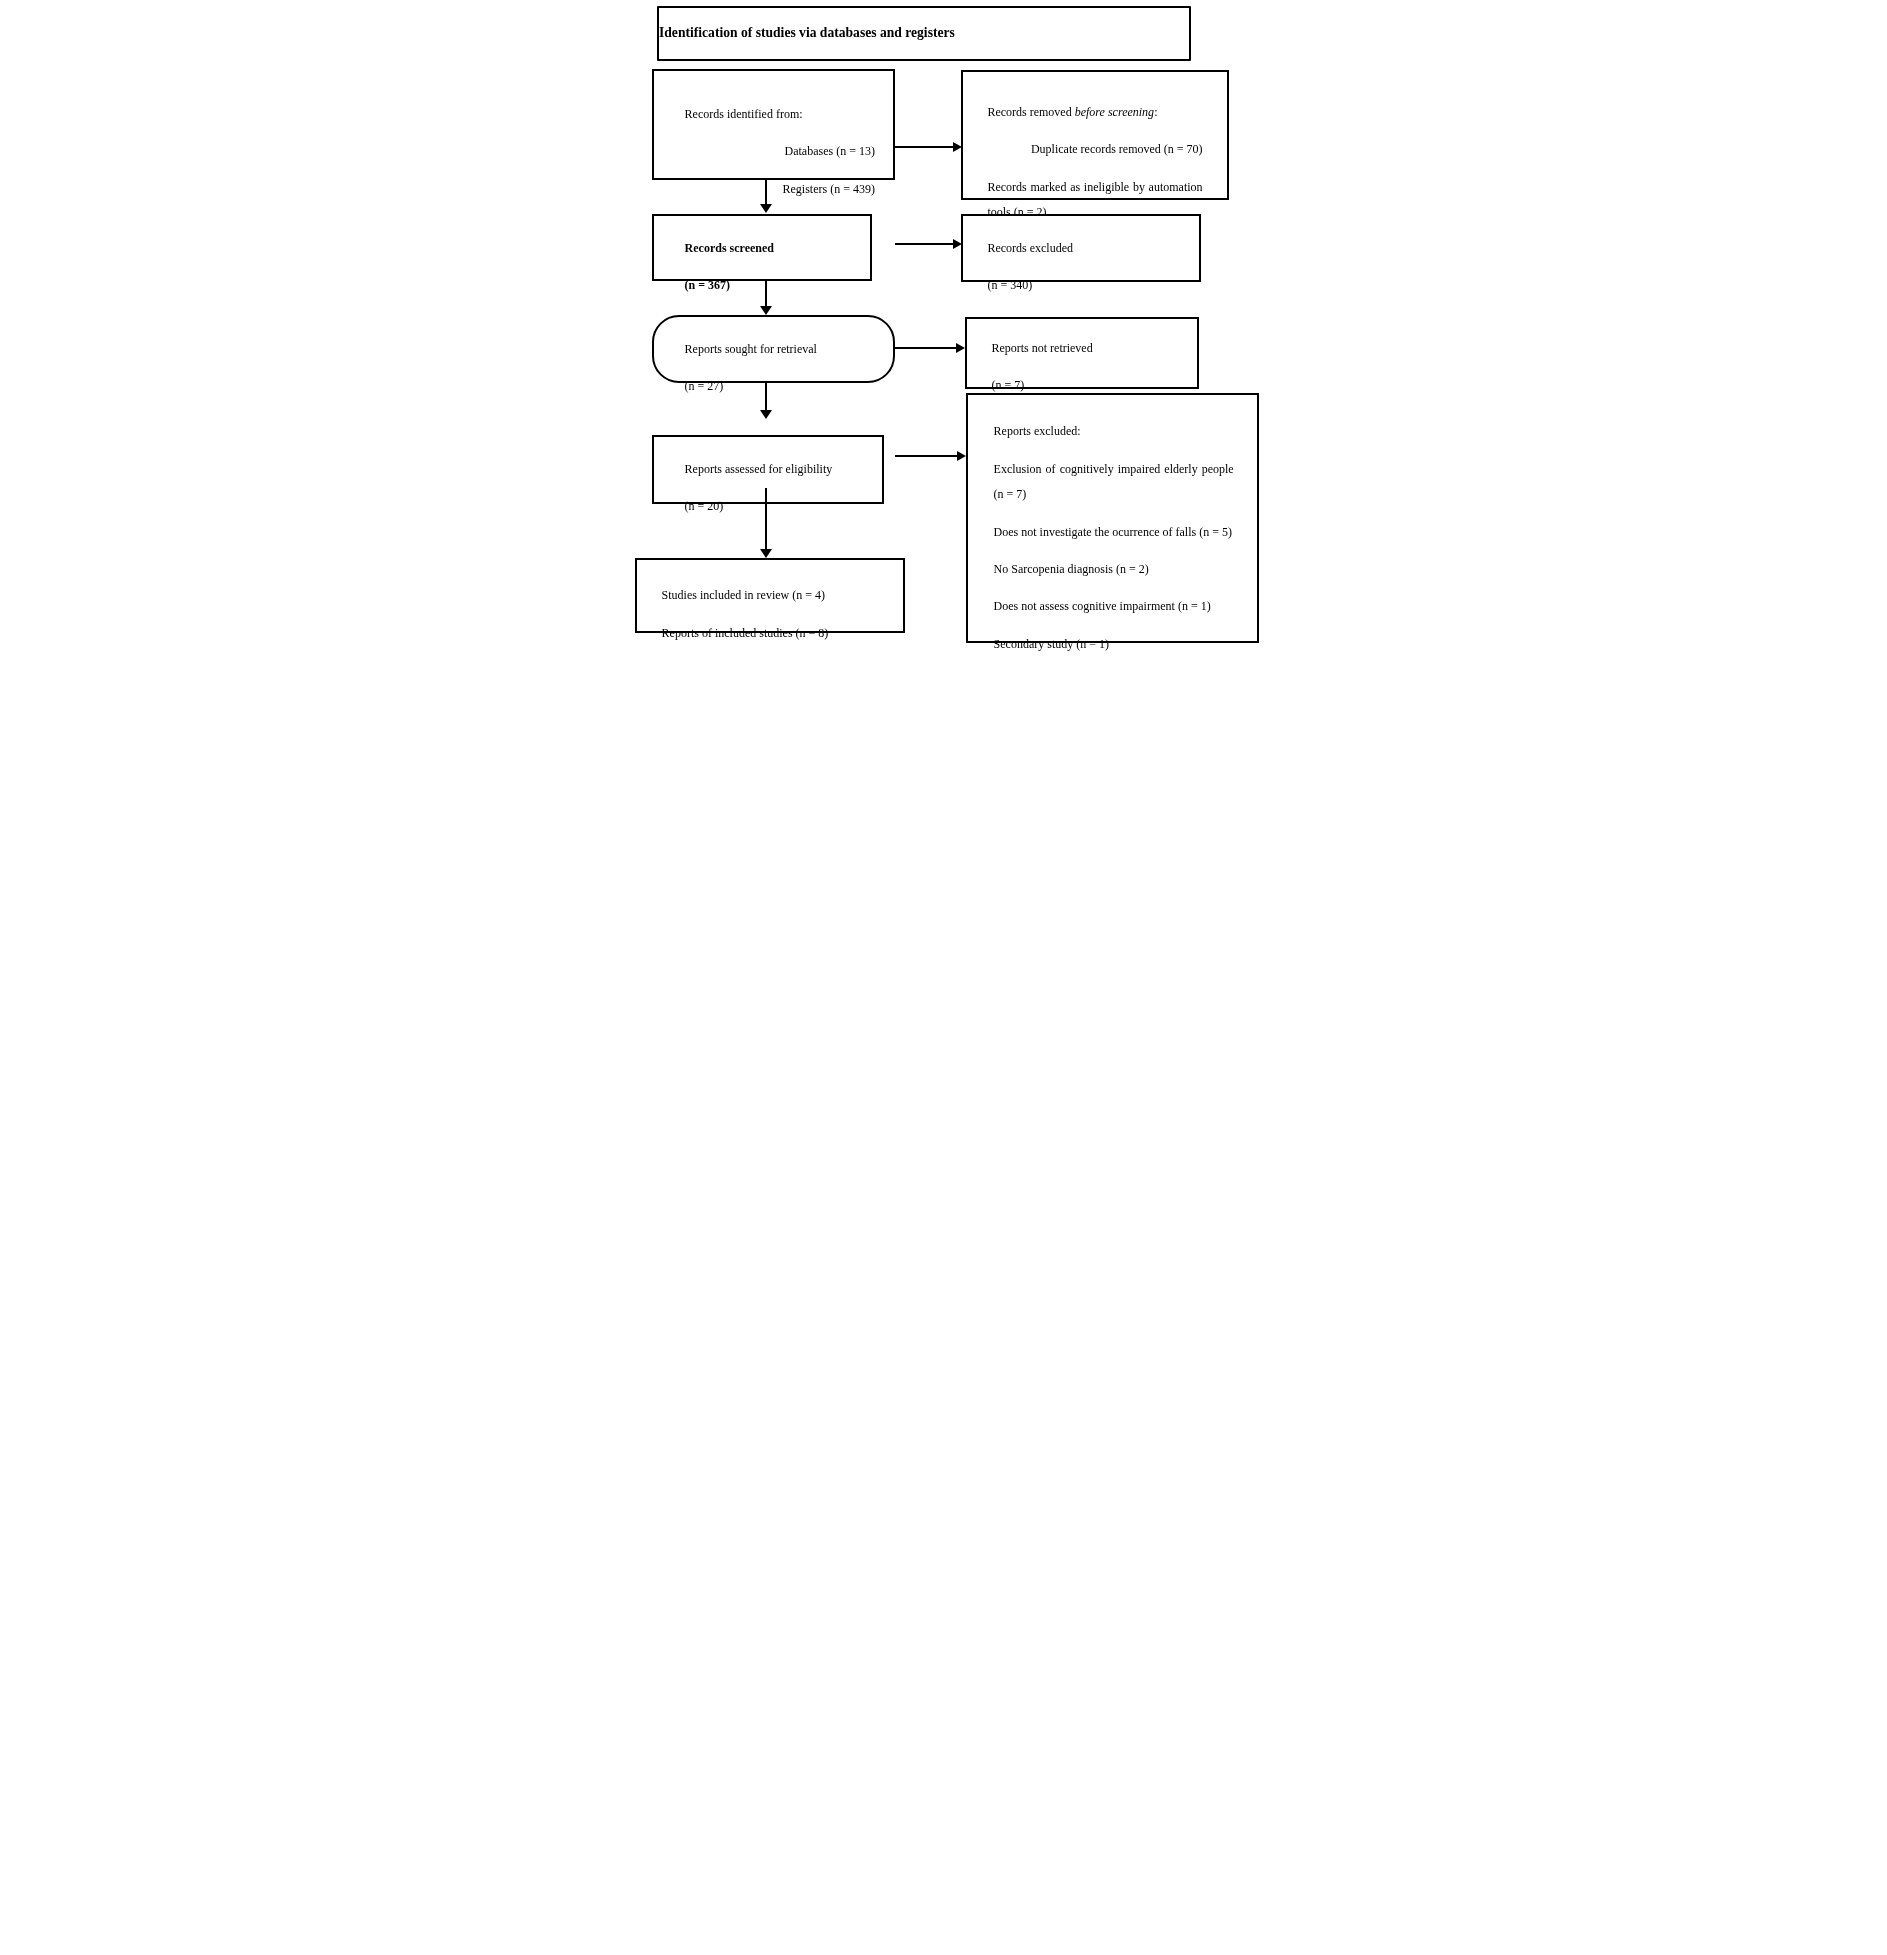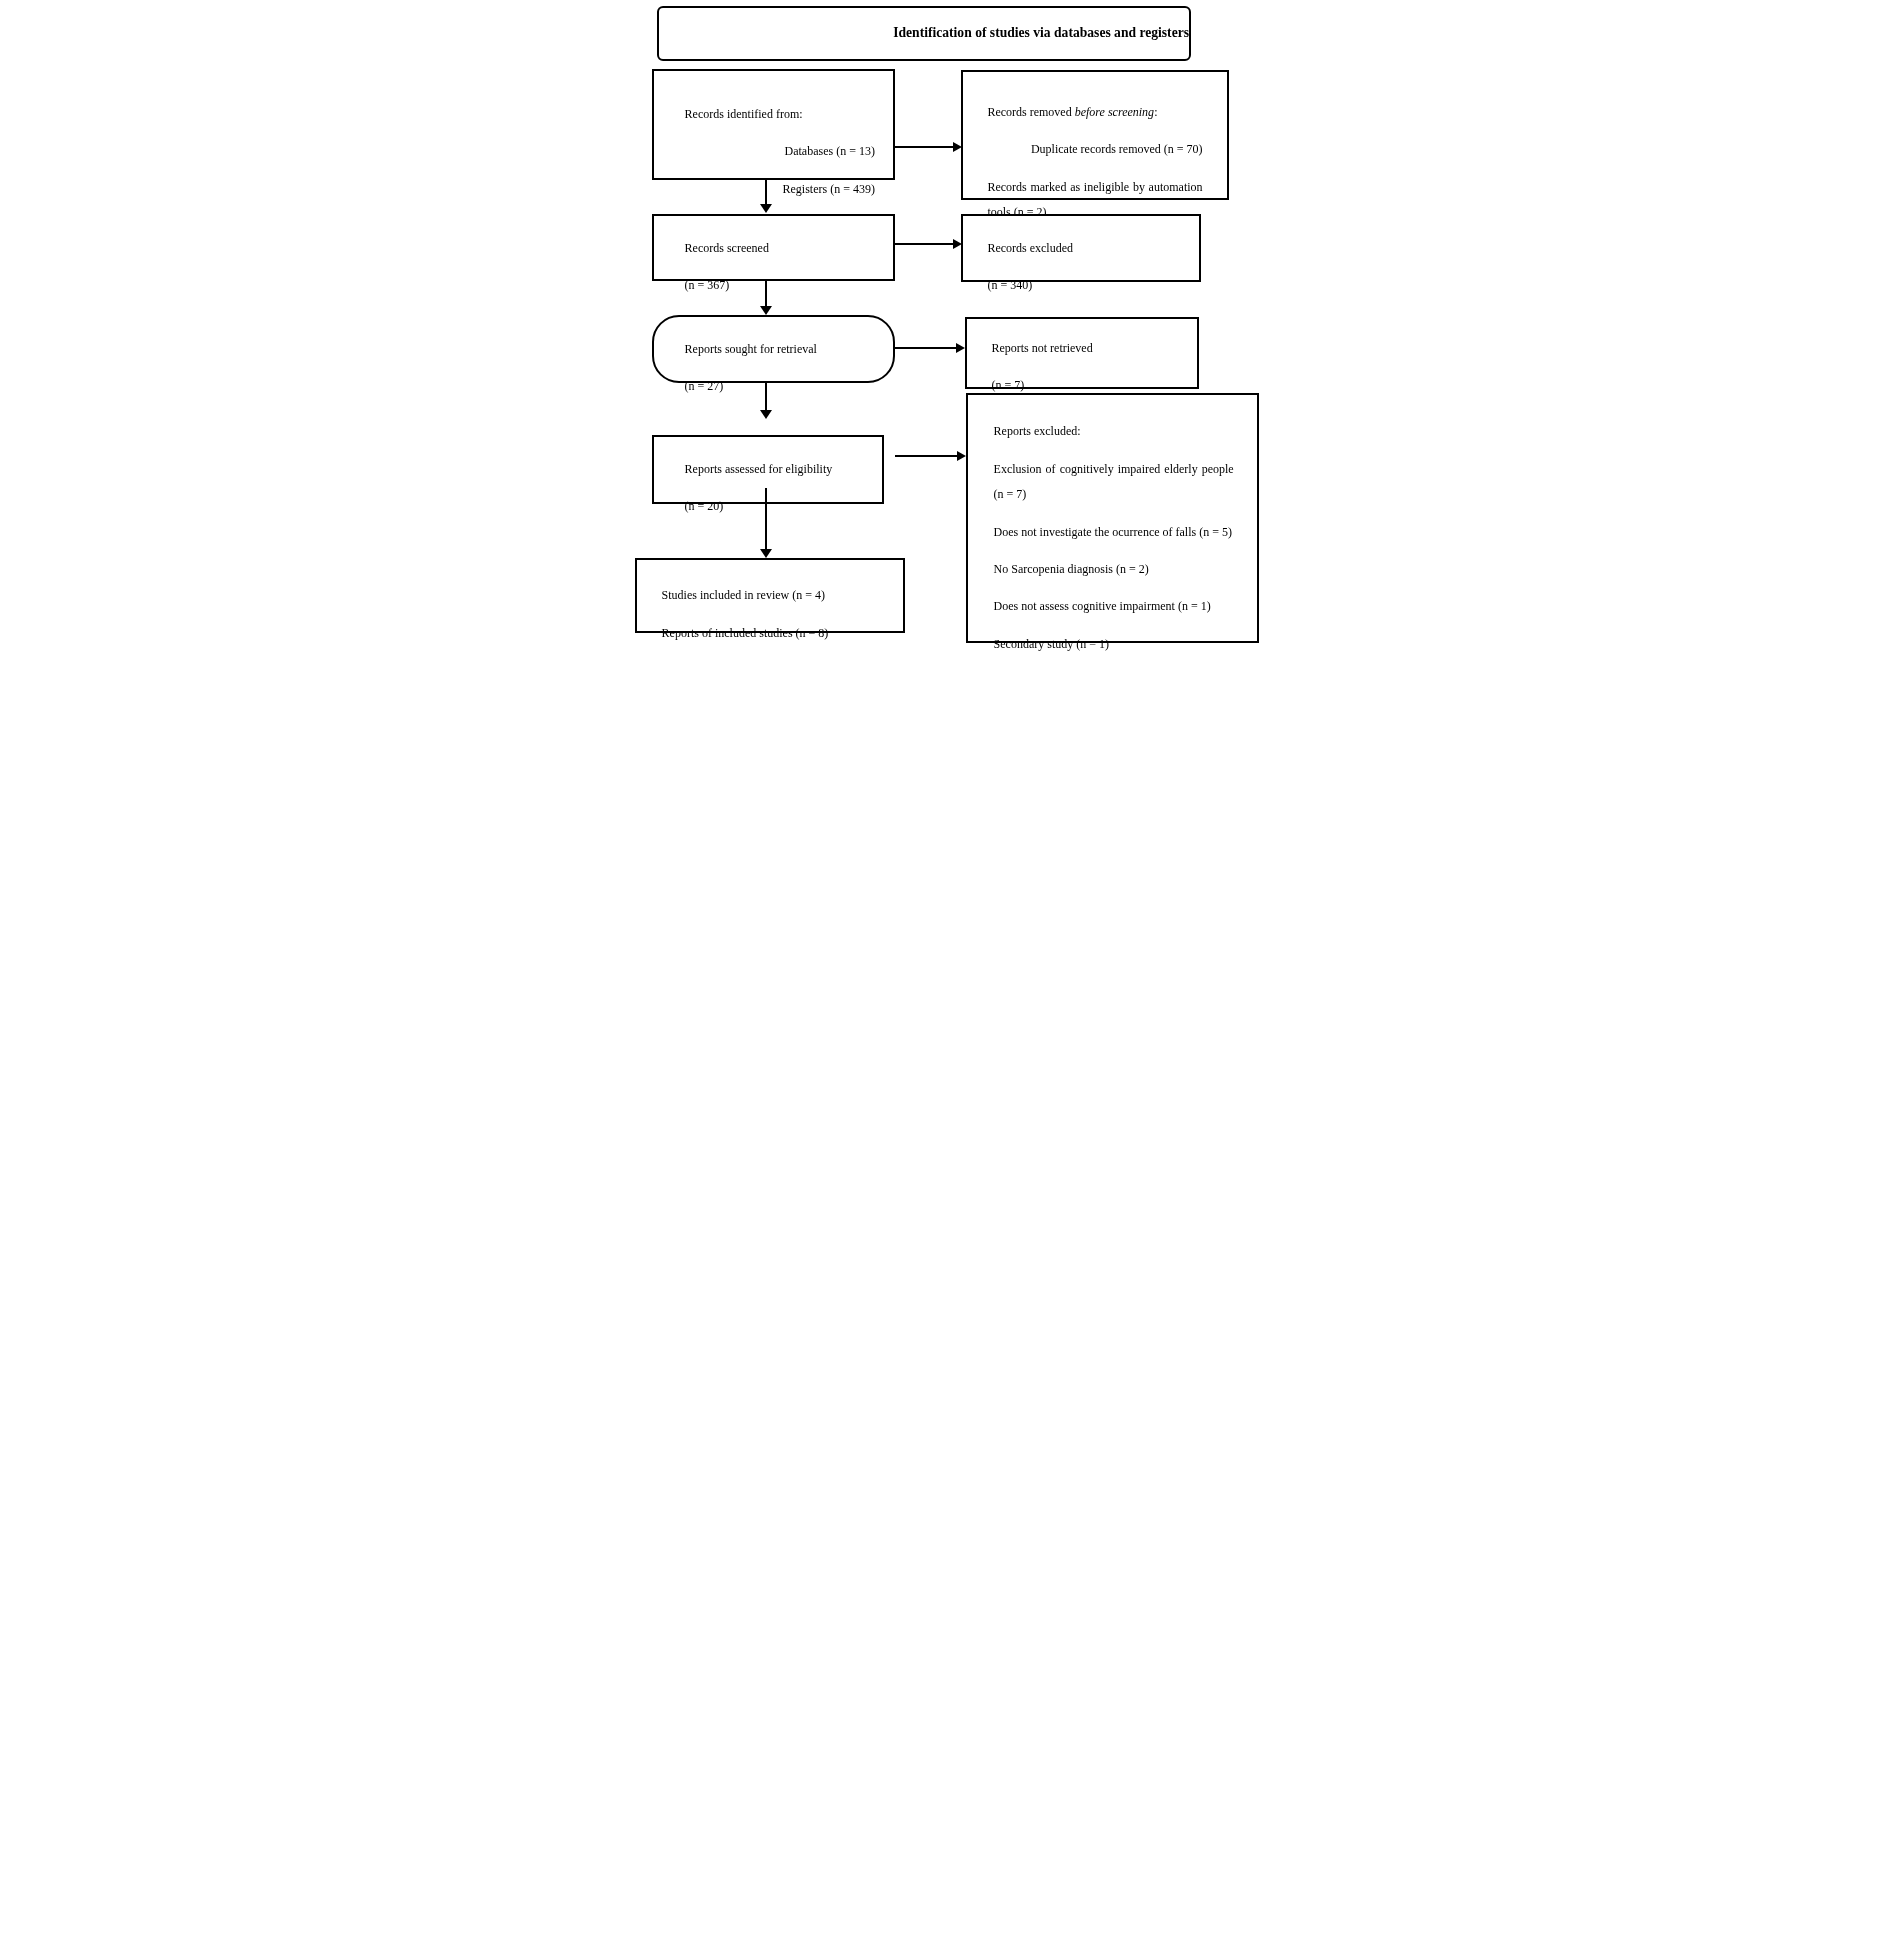--- a/index.html
+++ b/index.html
@@ -26,33 +26,33 @@
     margin: 12px;
     font-size: 12px;
     line-height: 25.4px;
     white-space: normal;
   }
   .indent { margin-left: 25.4px; text-align: right; }
   .just { text-align: justify; }
   .title-box {
     left: 28px; top: 5.7px; width: 534px; height: 55px;
     border-width: 2.8px;
-    border-radius: 6px;
+    border-radius: 1px;
     display: flex;
     align-items: center;
-    justify-content: flex-end;
+    justify-content: flex-start;
   }
   .title-box .title-text {
     font-weight: bold;
     font-size: 13.6px;
     text-align: center;
   }
   .box-identified       { left: 22.6px;  top: 69px; width: 243px; height: 111px; padding: 19px 5.7px 0 19px; }
   .box-removed          { left: 332px; top: 70px; width: 268px; height: 130px; padding: 16px 12.4px 0 12.4px; }
-  .box-screened         { left: 22.6px;  top: 214px; width: 243px; height: 67px; padding: 8px 15px 0 19px; }
+  .box-screened         { left: 22.6px;  top: 214px; width: 220px; height: 67px; padding: 8px 15px 0 19px; font-weight: bold; }
   .box-records-excluded { left: 332px; top: 214px; width: 240px; height: 68px; padding: 8px 5.7px 0 12.4px; }
   .box-sought           { left: 22.6px;  top: 315px; width: 243px; height: 68px; padding: 8px 5px 0 19px; border-radius: 27px; }
   .box-not-retrieved    { left: 336px; top: 317px; width: 234px; height: 72px; padding: 4.5px 5.7px 0 12.4px; }
   .box-assessed         { left: 22.6px;  top: 435px; width: 232px; height: 69px; padding: 8px 5.7px 0 19px; }
   .box-reports-excluded { left: 337px; top: 393px; width: 293px; height: 250px; padding: 12.4px 11.3px 0 13.6px; }
   .box-included         { left: 6.2px;  top: 558px; width: 270px; height: 75px; padding: 11.3px 5.7px 0 12.4px; }
 
   .harrow {
     position: absolute;
     height: 11.3px;

